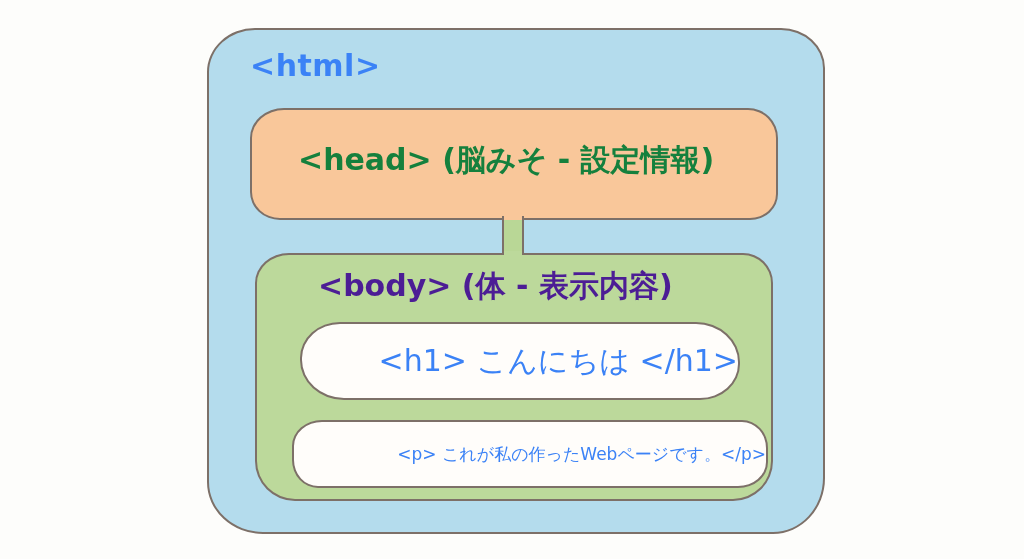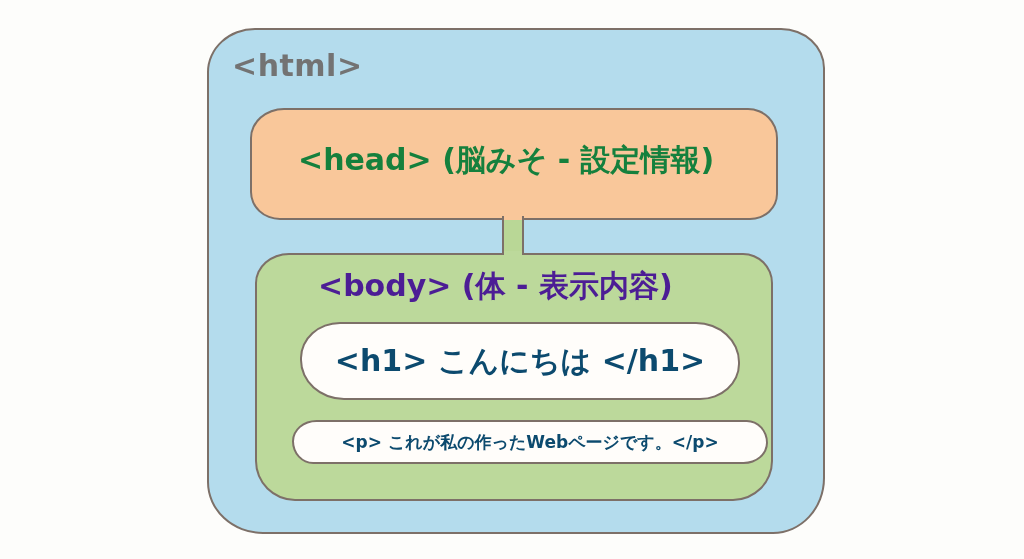--- a/index.html
+++ b/index.html
@@ -10,22 +10,22 @@
     position: relative;
   }
   .html-box {
     position: absolute; left: 207px; top: 28px; width: 618px; height: 506px;
     background: #b4dced;
     border: 2.5px solid #7d7068;
     border-radius: 48px 44px 52px 56px / 44px 40px 56px 52px;
     box-sizing: border-box;
   }
   .html-label {
-    position: absolute; left: 232px; top: 48px;
-    font-size: 30px; font-weight: bold; color: #737373; letter-spacing: 0.5px;
+    position: absolute; left: 250px; top: 48px;
+    font-size: 30px; font-weight: bold; color: #3b82f6; letter-spacing: 0.5px;
   }
   .head-box {
     position: absolute; left: 250px; top: 108px; width: 528px; height: 112px;
     background: #f9c79a;
     border: 2.5px solid #7d7068;
     border-radius: 34px 30px 28px 30px / 30px 30px 26px 28px;
     box-sizing: border-box;
   }
   .head-label {
     position: absolute; left: 298px; top: 140px;
@@ -54,30 +54,30 @@
   }
   .body-label {
     position: absolute; left: 318px; top: 266px;
     font-size: 30px; font-weight: bold; color: #4c1d95;
   }
   .cloud {
     position: absolute;
     background: #fffdfa;
     border: 2.5px solid #7d7068;
     box-sizing: border-box;
-    display: flex; align-items: center; justify-content: center;
-    color: #0c4a6e; font-weight: bold;
+    display: flex; align-items: center; justify-content: flex-end;
+    color: #3b82f6; font-weight: normal;
   }
   .cloud-h1 {
     left: 300px; top: 322px; width: 440px; height: 78px;
     border-radius: 40px 44px 40px 44px / 36px 40px 36px 40px;
     font-size: 30px;
   }
   .cloud-p {
-    left: 292px; top: 420px; width: 476px; height: 44px;
+    left: 292px; top: 420px; width: 476px; height: 68px;
     border-radius: 30px 26px 30px 26px / 26px 28px 26px 28px;
     font-size: 17px;
   }
 </style>
 </head>
 <body>
 
 <div class="html-box"></div>
 <div class="html-label">&lt;html&gt;</div>
 

